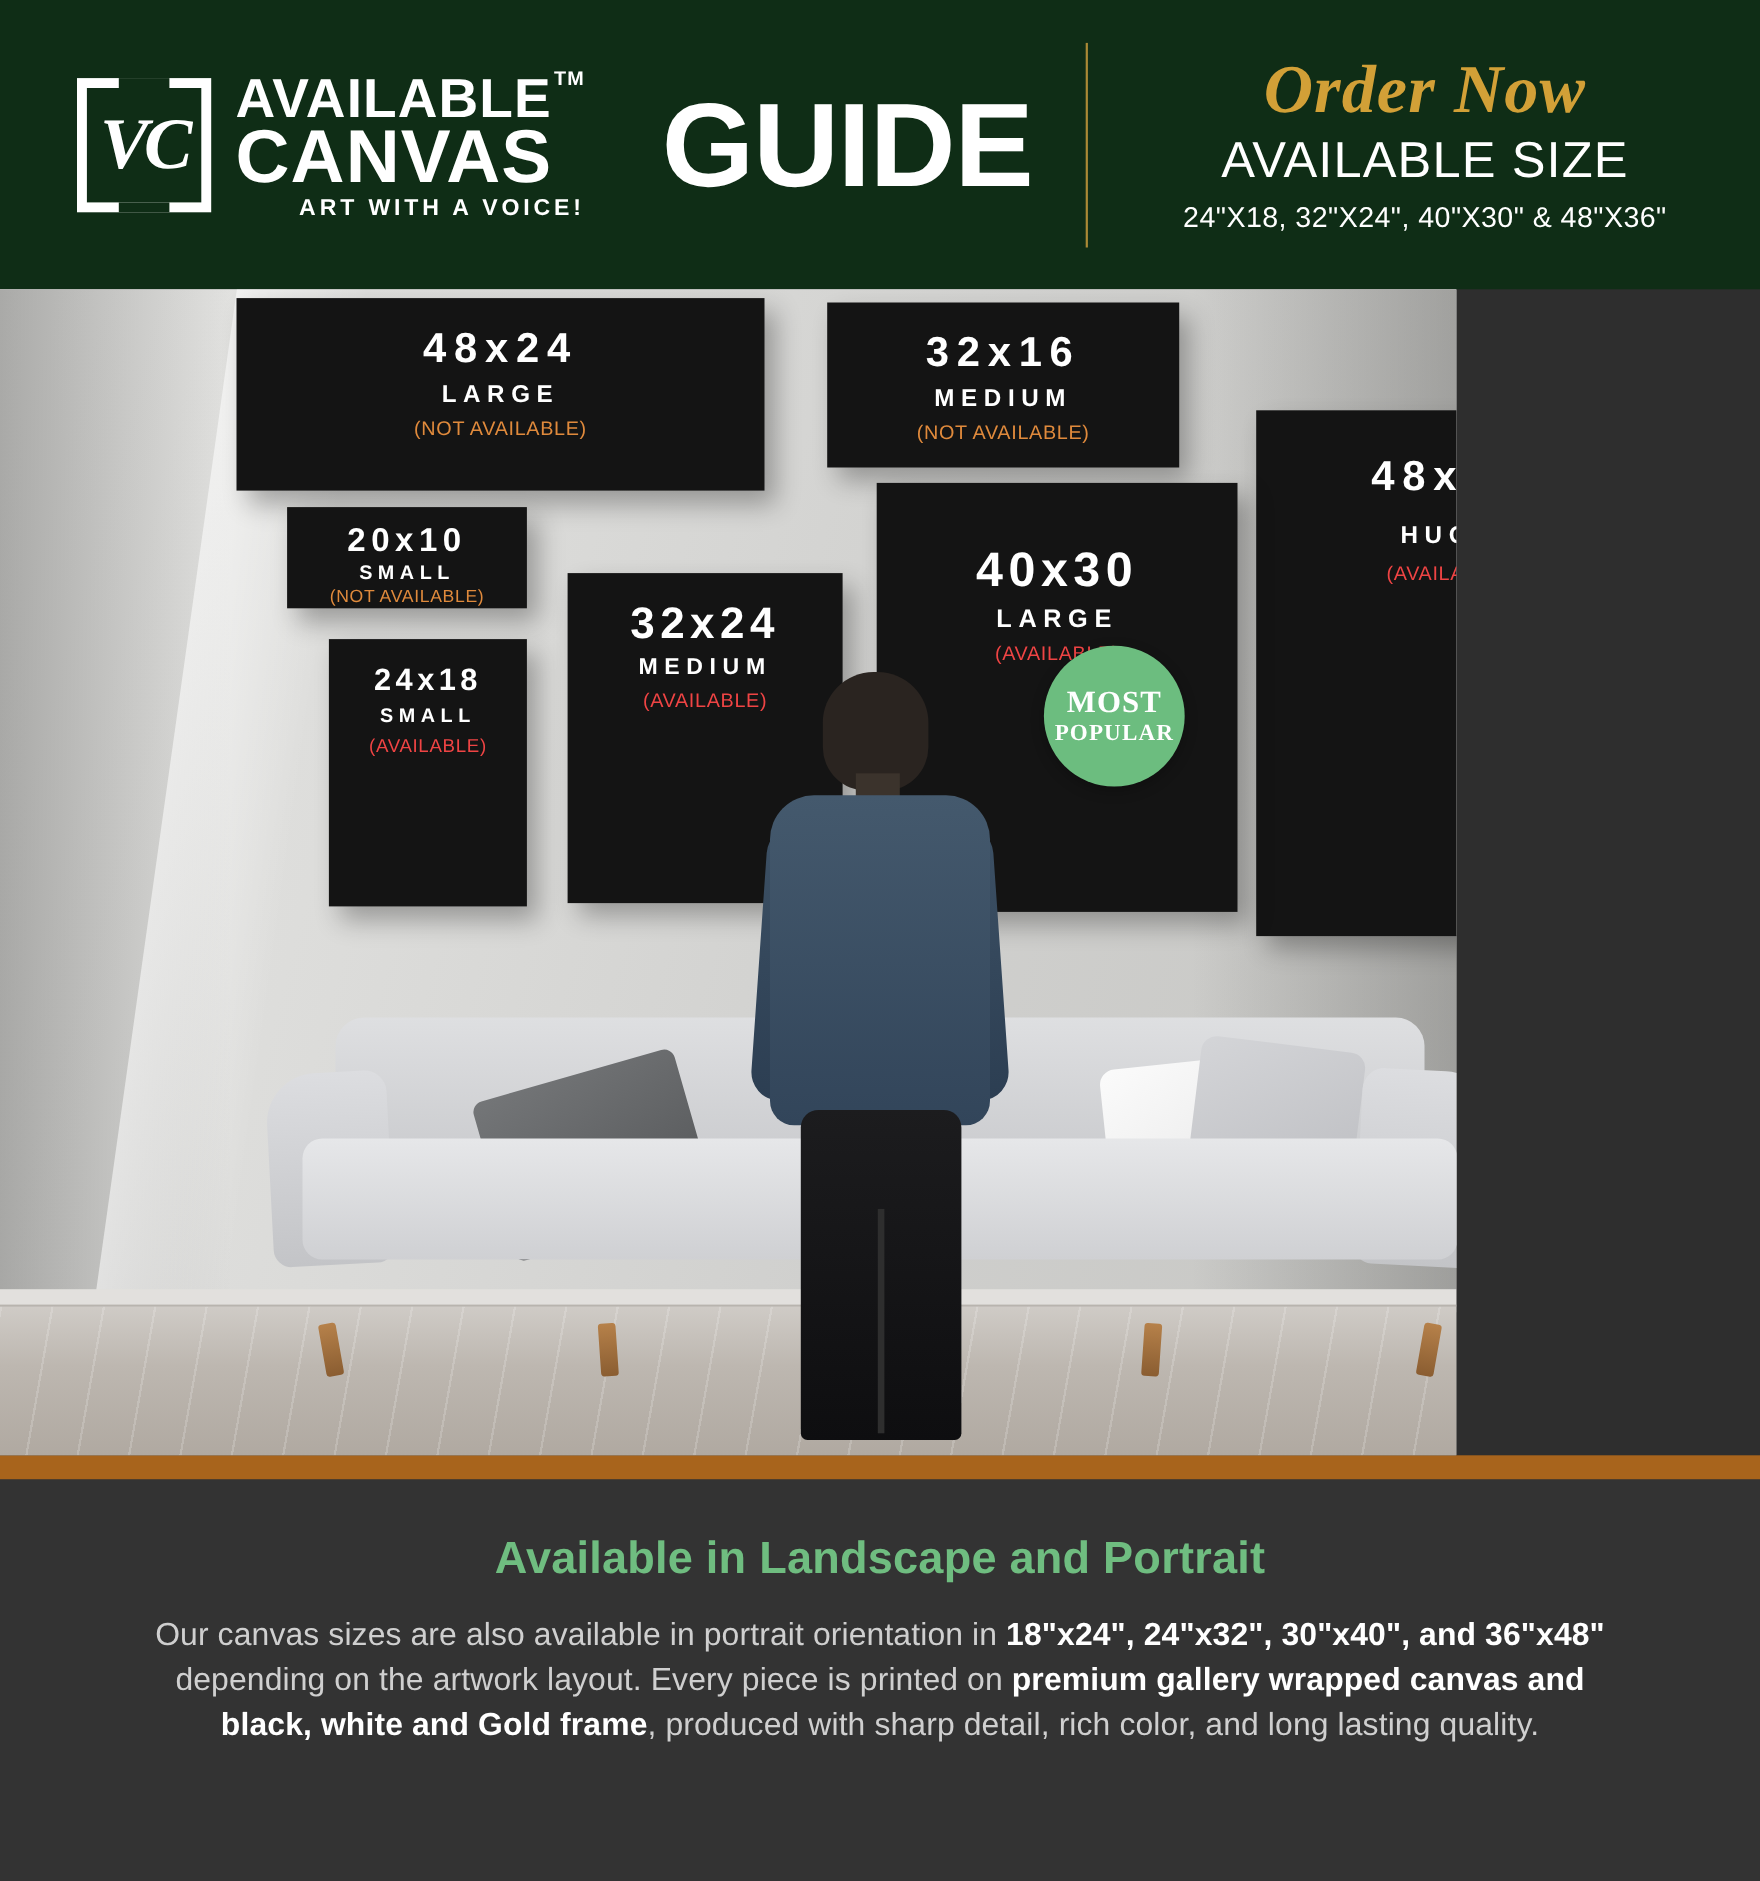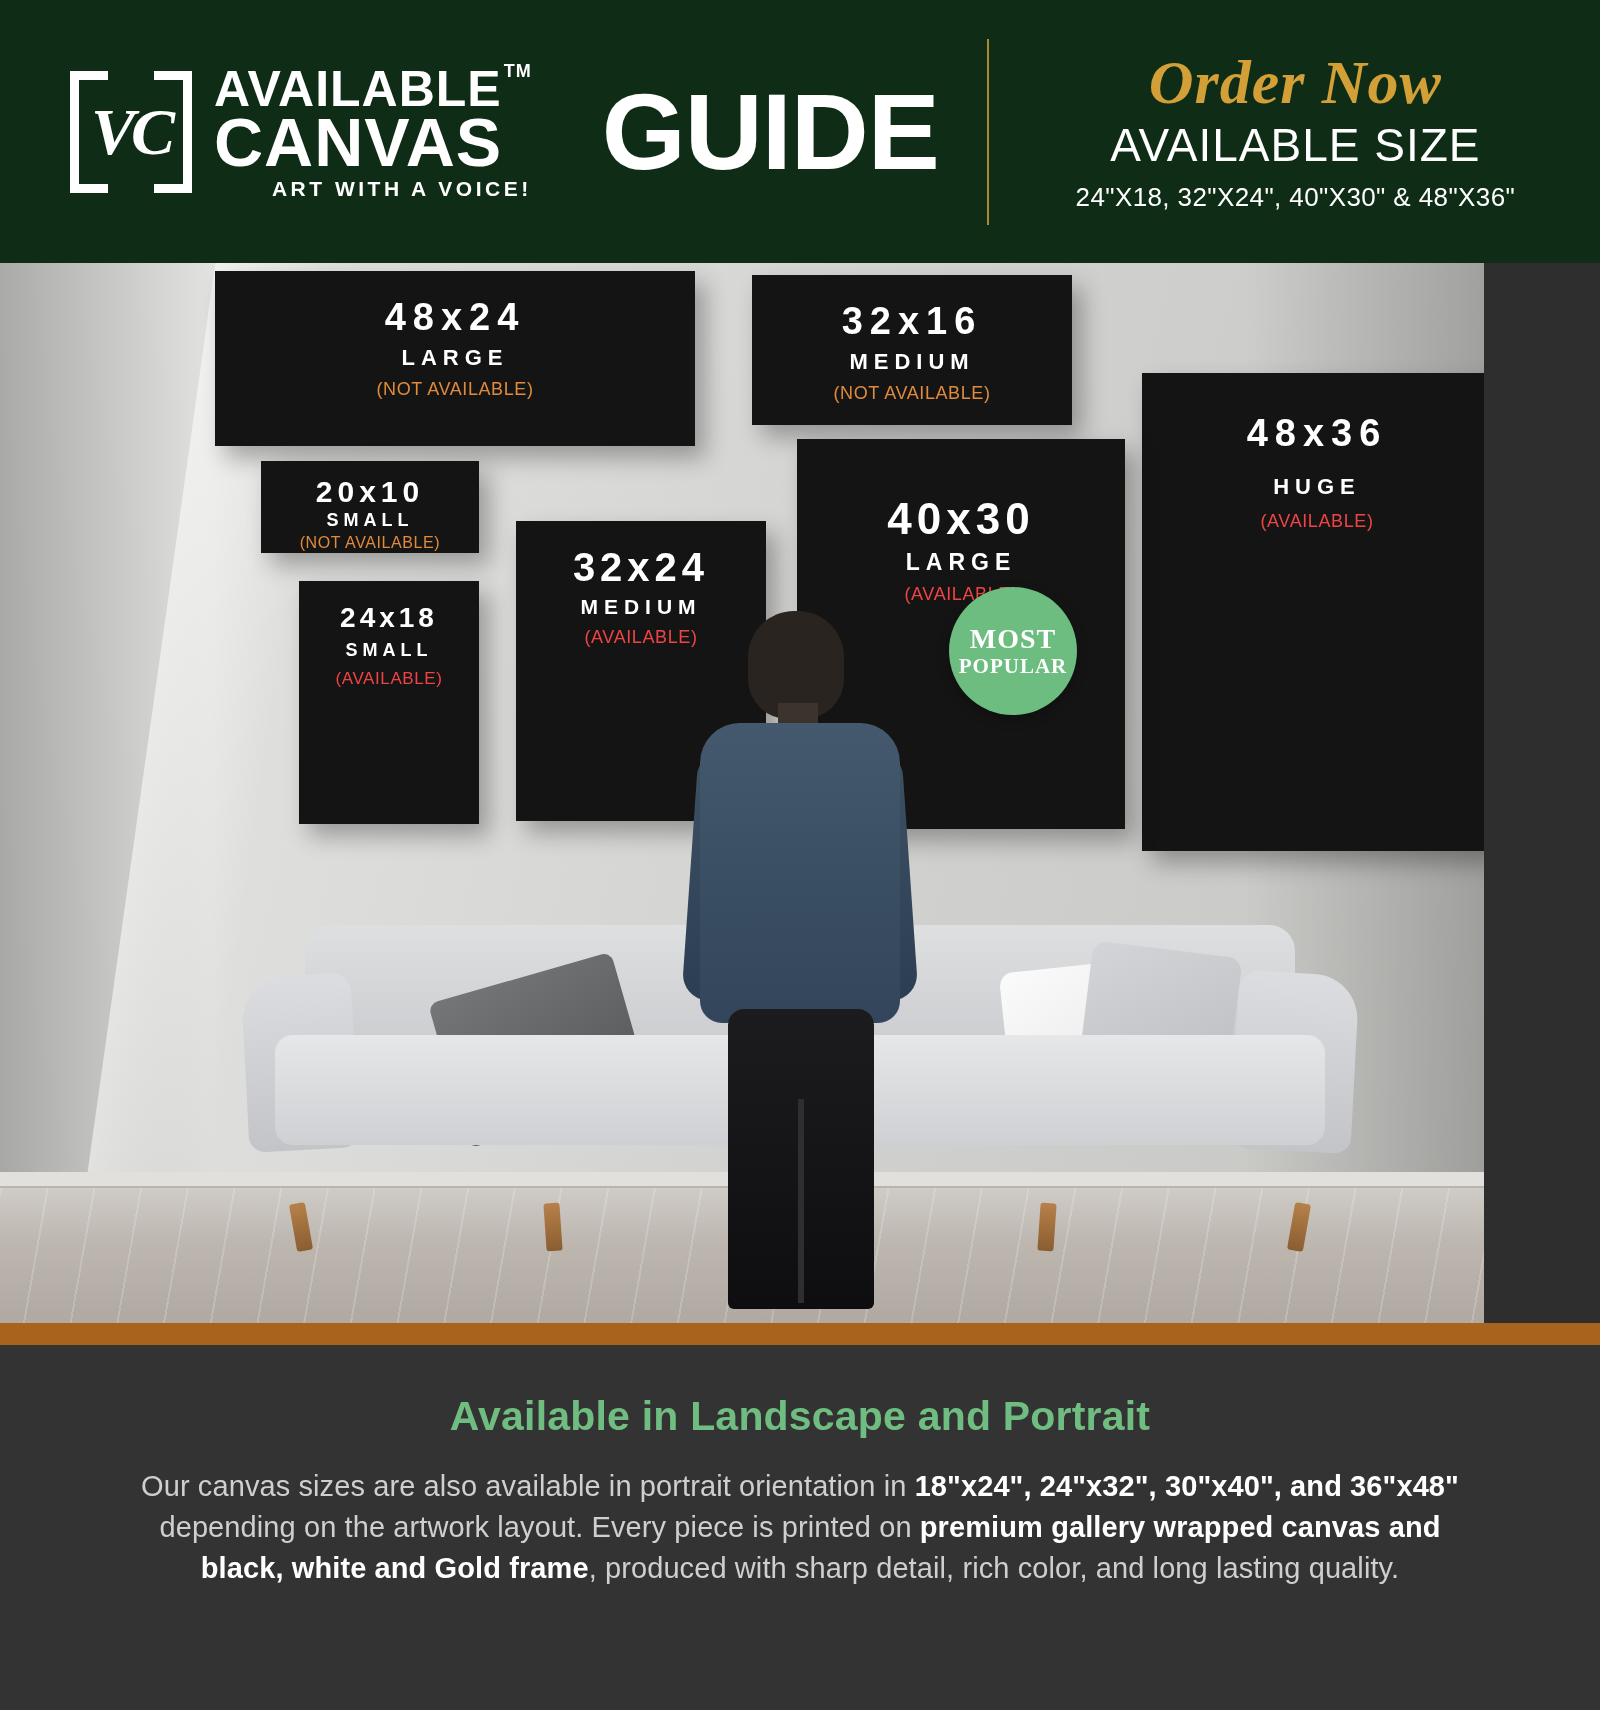--- a/index.html
+++ b/index.html
@@ -133,21 +133,21 @@
   .avail-list {
     font-size: 26px;
     color: #ffffff;
     margin-top: 10px;
     letter-spacing: .4px;
   }
 
   
   .scene {
     position: relative;
-    width: 1484px;
+    width: 1324px;
     height: 1060px;
     overflow: hidden;
     background: linear-gradient(180deg,#d8d8d6 0%,#d2d2d0 62%,#c9c7c4 72%,#bdb9b4 100%);
   }
   .wall {
     position: absolute;
     inset: 0 0 130px 0;
     background: linear-gradient(105deg,#e6e6e4 0%,#dcdcda 30%,#d0d0ce 62%,#c6c6c3 100%);
   }
   .wall-shadow-a {

